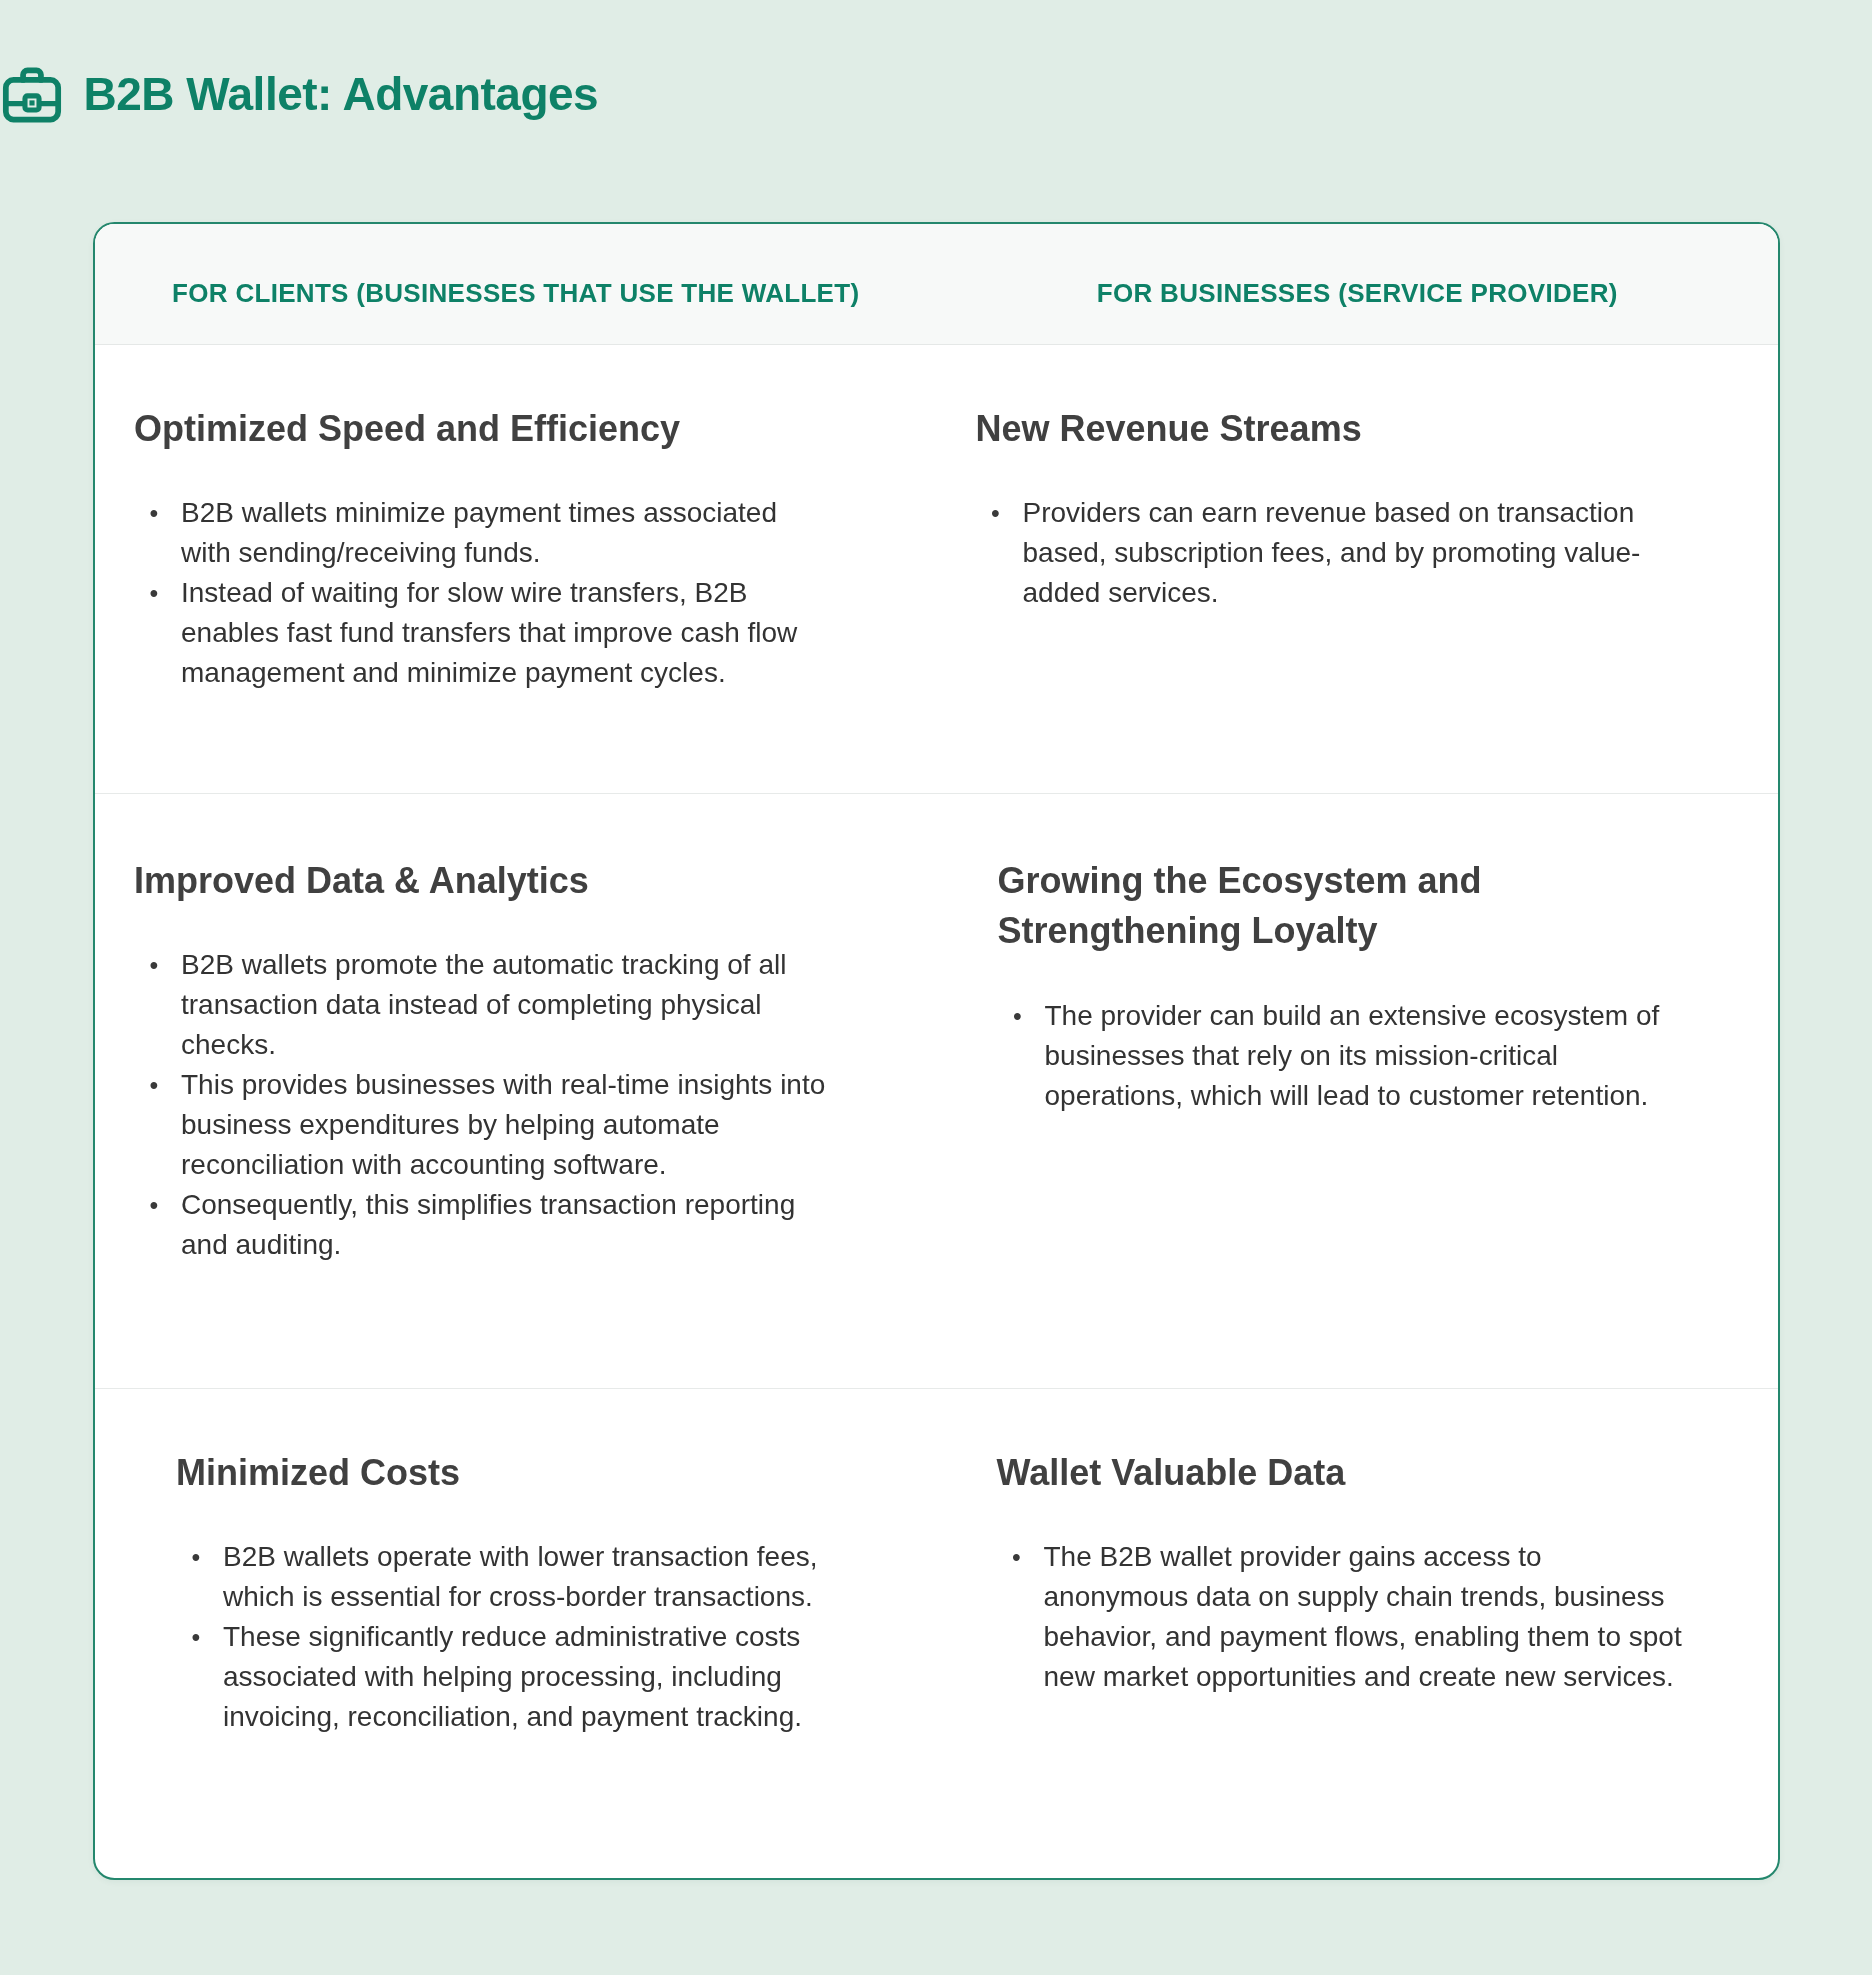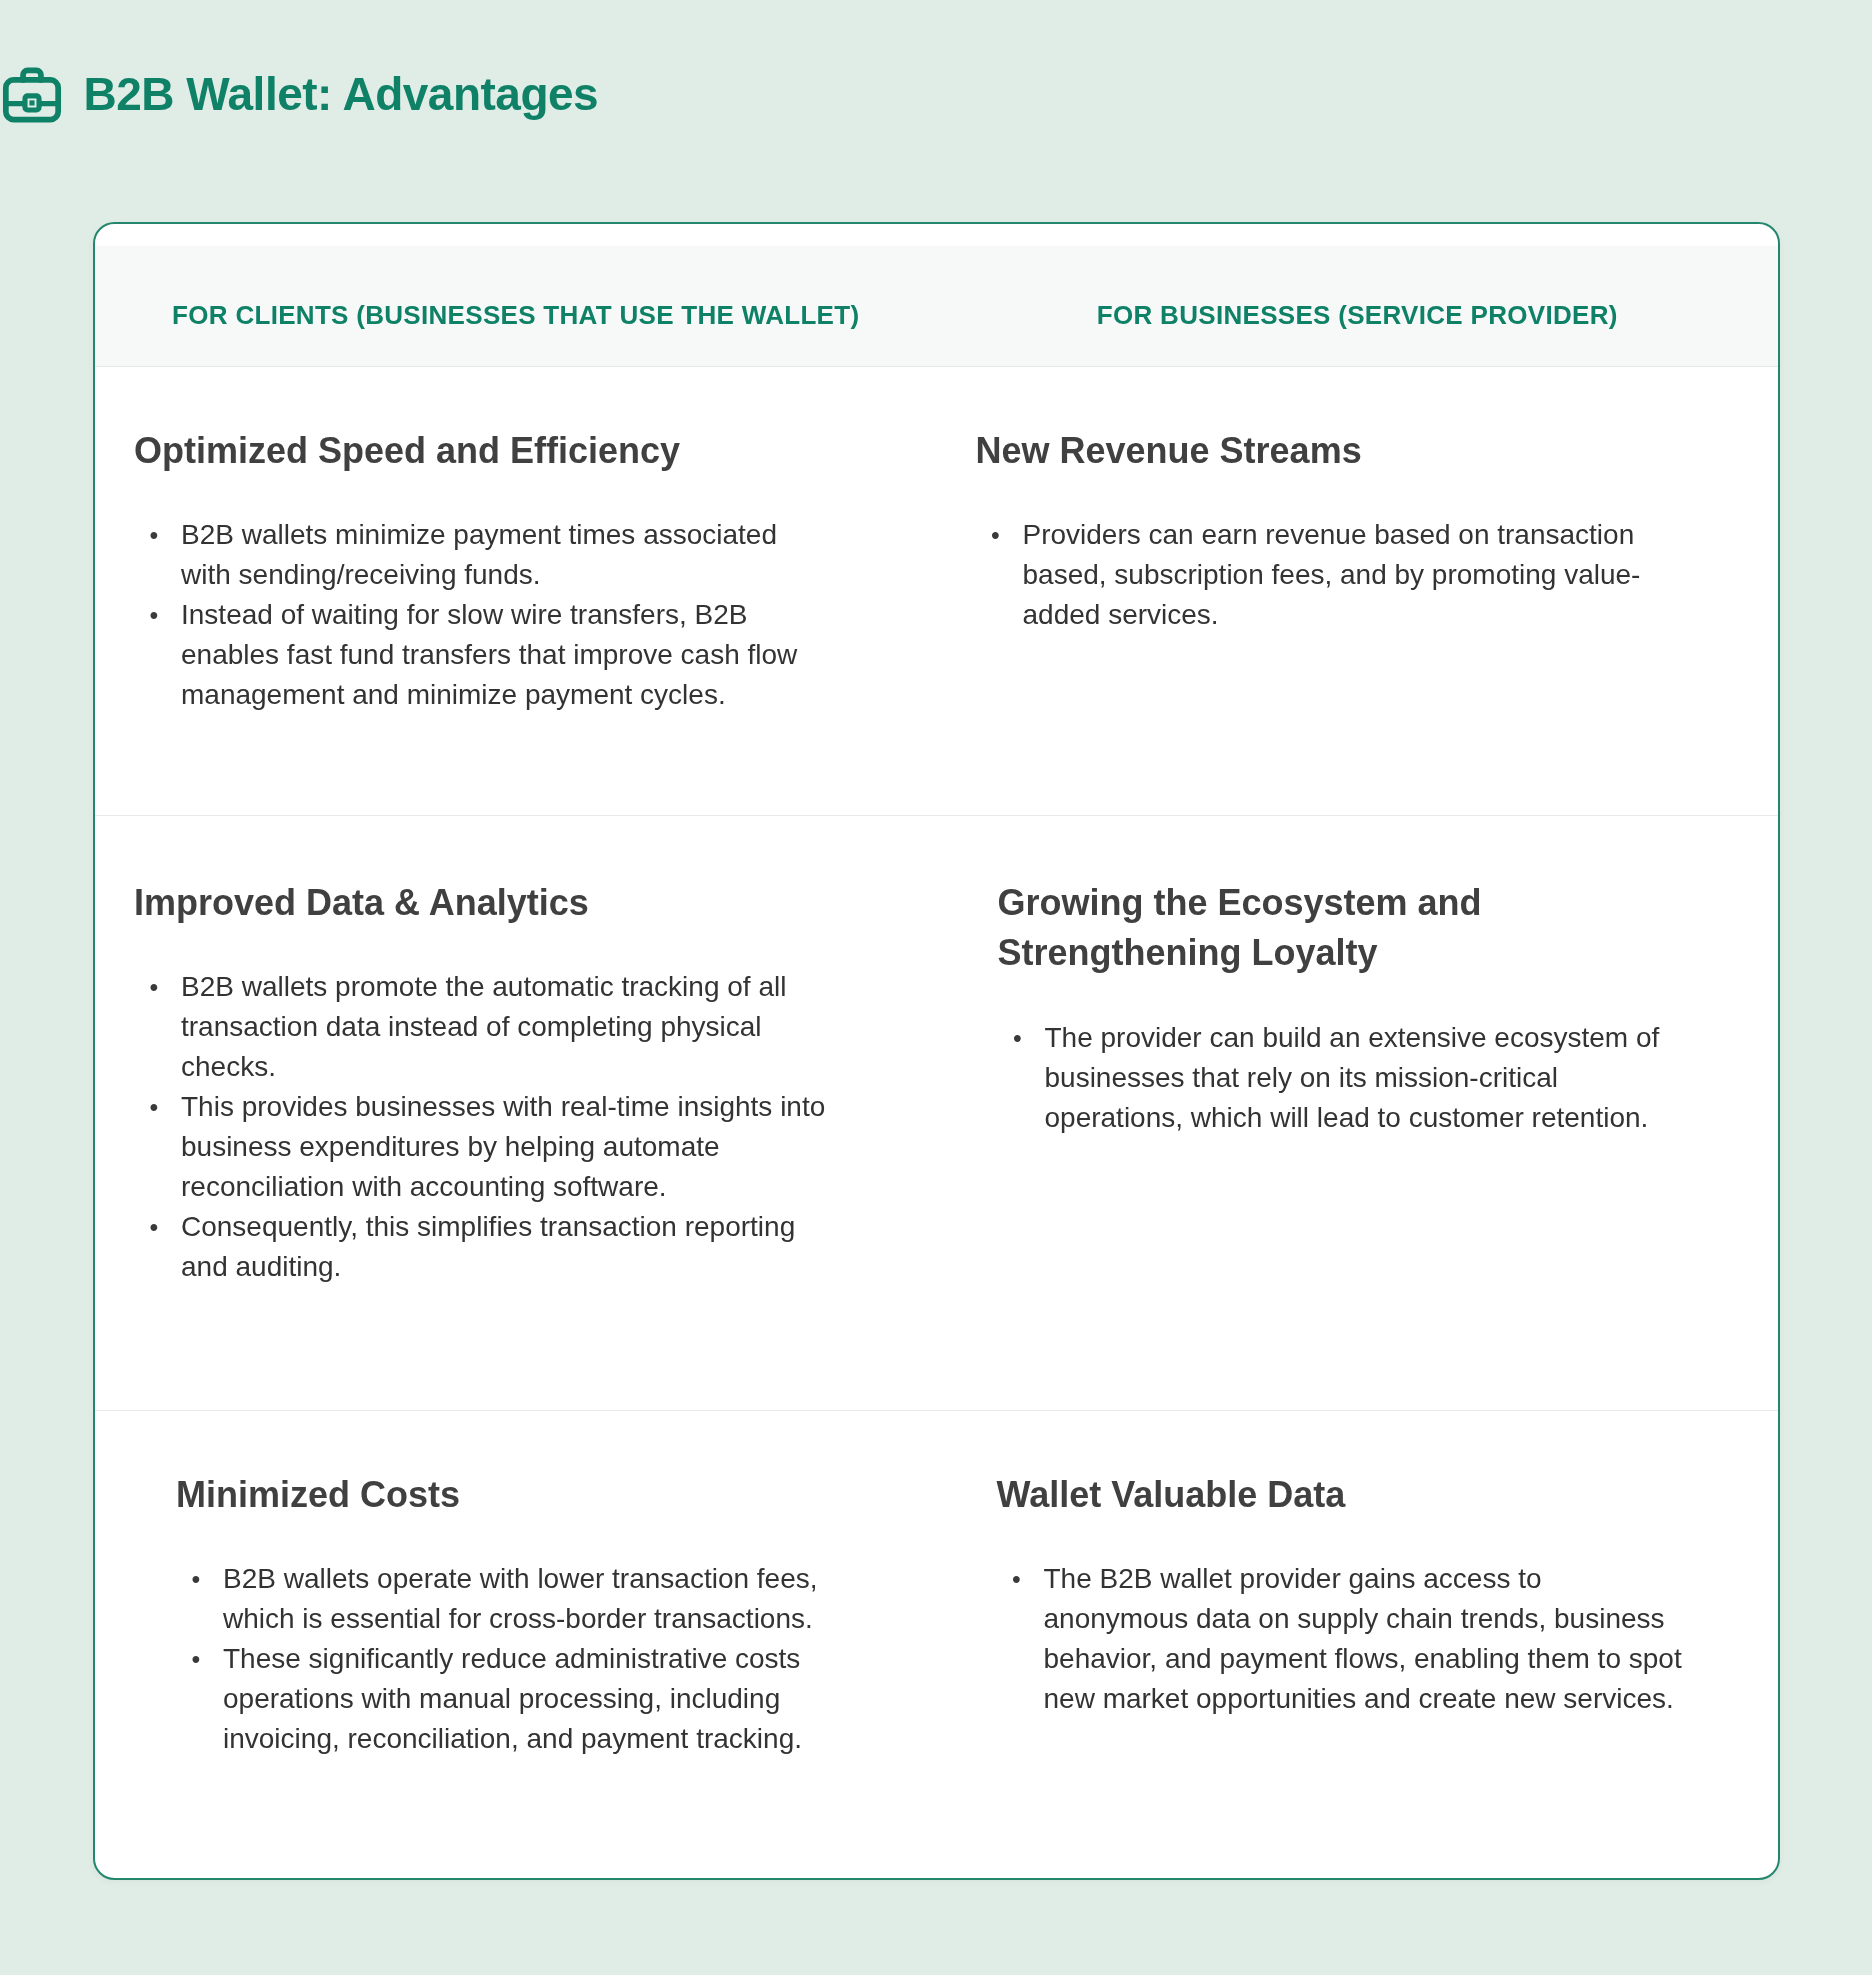--- a/index.html
+++ b/index.html
@@ -42,21 +42,20 @@
     border-radius: 21.5px;
     overflow: hidden;
     box-shadow: 0 2px 5.9px rgba(20, 90, 70, 0.06);
   }
   .card-header {
     display: grid;
     grid-template-columns: 1fr 1fr;
     height: 121px;
     background: #f7f9f8;
     border-bottom: 1px solid #e5e8e7;
-    margin-top: 22px;
   }
   .card-header .th {
     display: flex;
     align-items: center;
     justify-content: center;
     padding-top: 19.5px;
     font-size: 26px;
     font-weight: 700;
     letter-spacing: 0.3px;
     color: #0e8167;
@@ -161,21 +160,21 @@
             <li>The provider can build an extensive ecosystem of businesses that rely on its mission-critical operations, which will lead to customer retention.</li>
           </ul>
       </div>
     </div>
 
     <div class="trow r3">
       <div class="cell">
         <div class="section-heading">Minimized Costs</div>
         <ul class="bullets">
             <li>B2B wallets operate with lower transaction fees, which is essential for cross-border transactions.</li>
-            <li>These significantly reduce administrative costs operations with manual processing, including invoicing, reconciliation, and payment tracking.</li>
+            <li>These significantly reduce administrative costs associated with helping processing, including invoicing, reconciliation, and payment tracking.</li>
           </ul>
       </div>
       <div class="cell">
         <div class="section-heading">Wallet Valuable Data</div>
         <ul class="bullets">
             <li>The B2B wallet provider gains access to anonymous data on supply chain trends, business behavior, and payment flows, enabling them to spot new market opportunities and create new services.</li>
           </ul>
       </div>
     </div>
 

